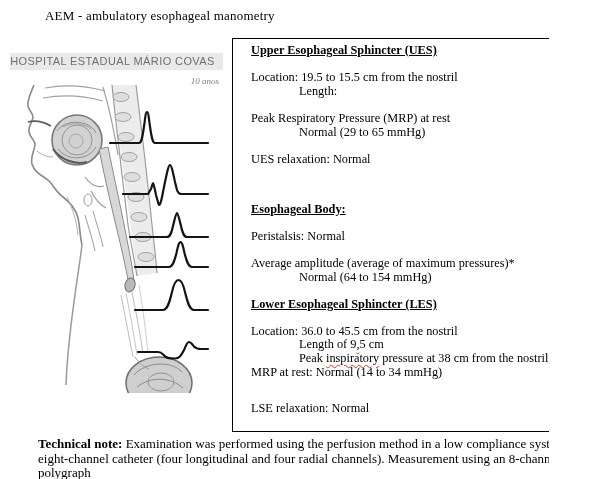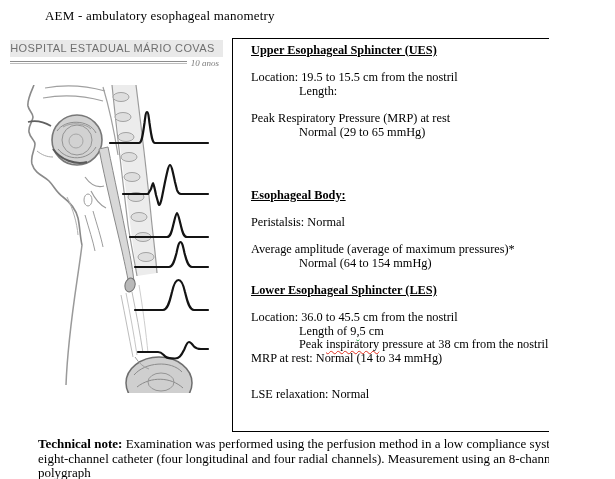--- a/index.html
+++ b/index.html
@@ -32,25 +32,27 @@
   }
   .logo-bar {
     background: #e9e9e9;
     color: #6f6f6f;
     font-family: "Liberation Sans", sans-serif;
     font-size: 11px;
     letter-spacing: 0.4px;
     text-align: center;
     padding: 2px 8px 3px 0;
     white-space: nowrap;
+    margin-top: 13px;
   }
   .logo-rule-row {
     display: flex;
-    align-items: flex-start;
+    align-items: flex-end;
     margin-top: 1px;
+    flex-direction: column;
   }
   .logo-rule {
     flex: 1;
     height: 3px;
     border-top: 1px solid #8d8d8d;
     border-bottom: 1px solid #bdbdbd;
     margin-top: 3px;
   }
   .logo-anniv {
     font-family: "Liberation Serif", serif;
@@ -208,20 +210,21 @@
 
   <div class="report-box">
     <div class="h">Upper Esophageal Sphincter (UES)</div>
     <div class="sp"></div>
     <div>Location: 19.5 to 15.5 cm from the nostril</div>
     <div class="ind">Length:</div>
     <div class="sp"></div>
     <div>Peak Respiratory Pressure (MRP) at rest</div>
     <div class="ind">Normal (29 to 65 mmHg)</div>
     <div class="sp"></div>
+    <div>UES relaxation: Normal</div>
     <div class="sp"></div>
     <div class="sp"></div>
     <div class="sp-sm"></div>
     <div class="h">Esophageal Body:</div>
     <div class="sp"></div>
     <div>Peristalsis: Normal</div>
     <div class="sp"></div>
     <div>Average amplitude (average of maximum pressures)*</div>
     <div class="ind">Normal (64 to 154 mmHg)</div>
     <div class="sp"></div>

